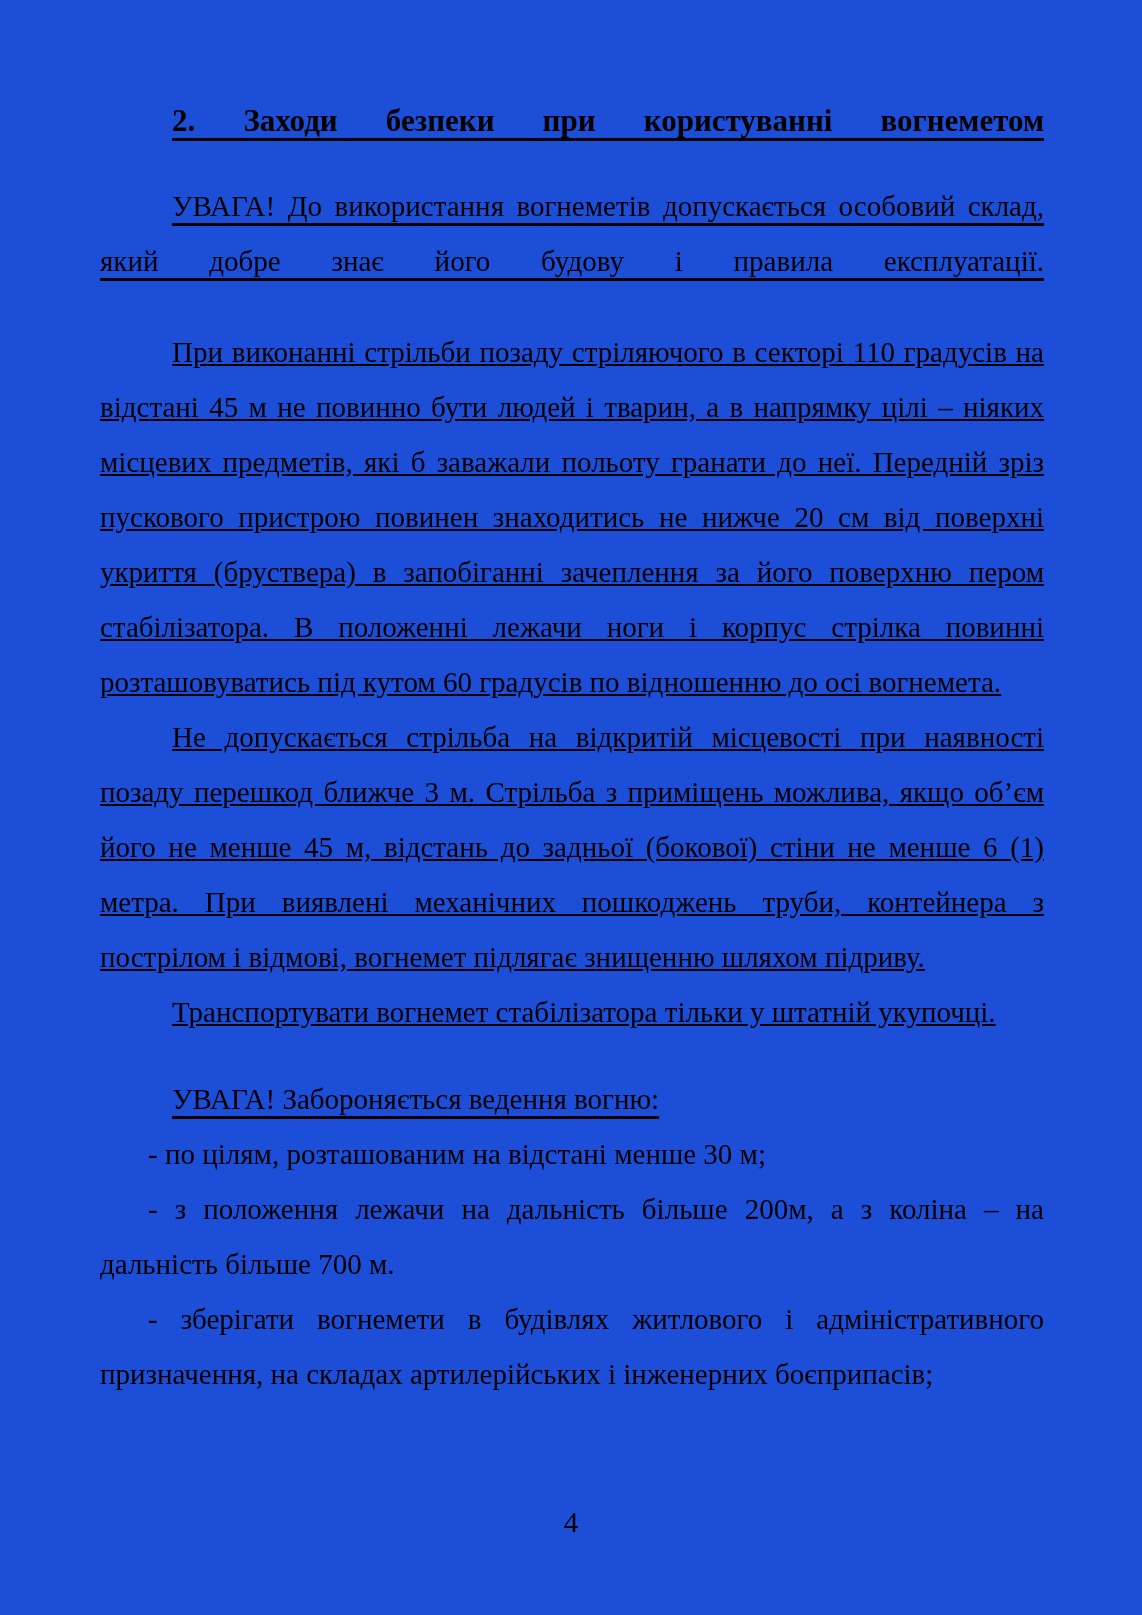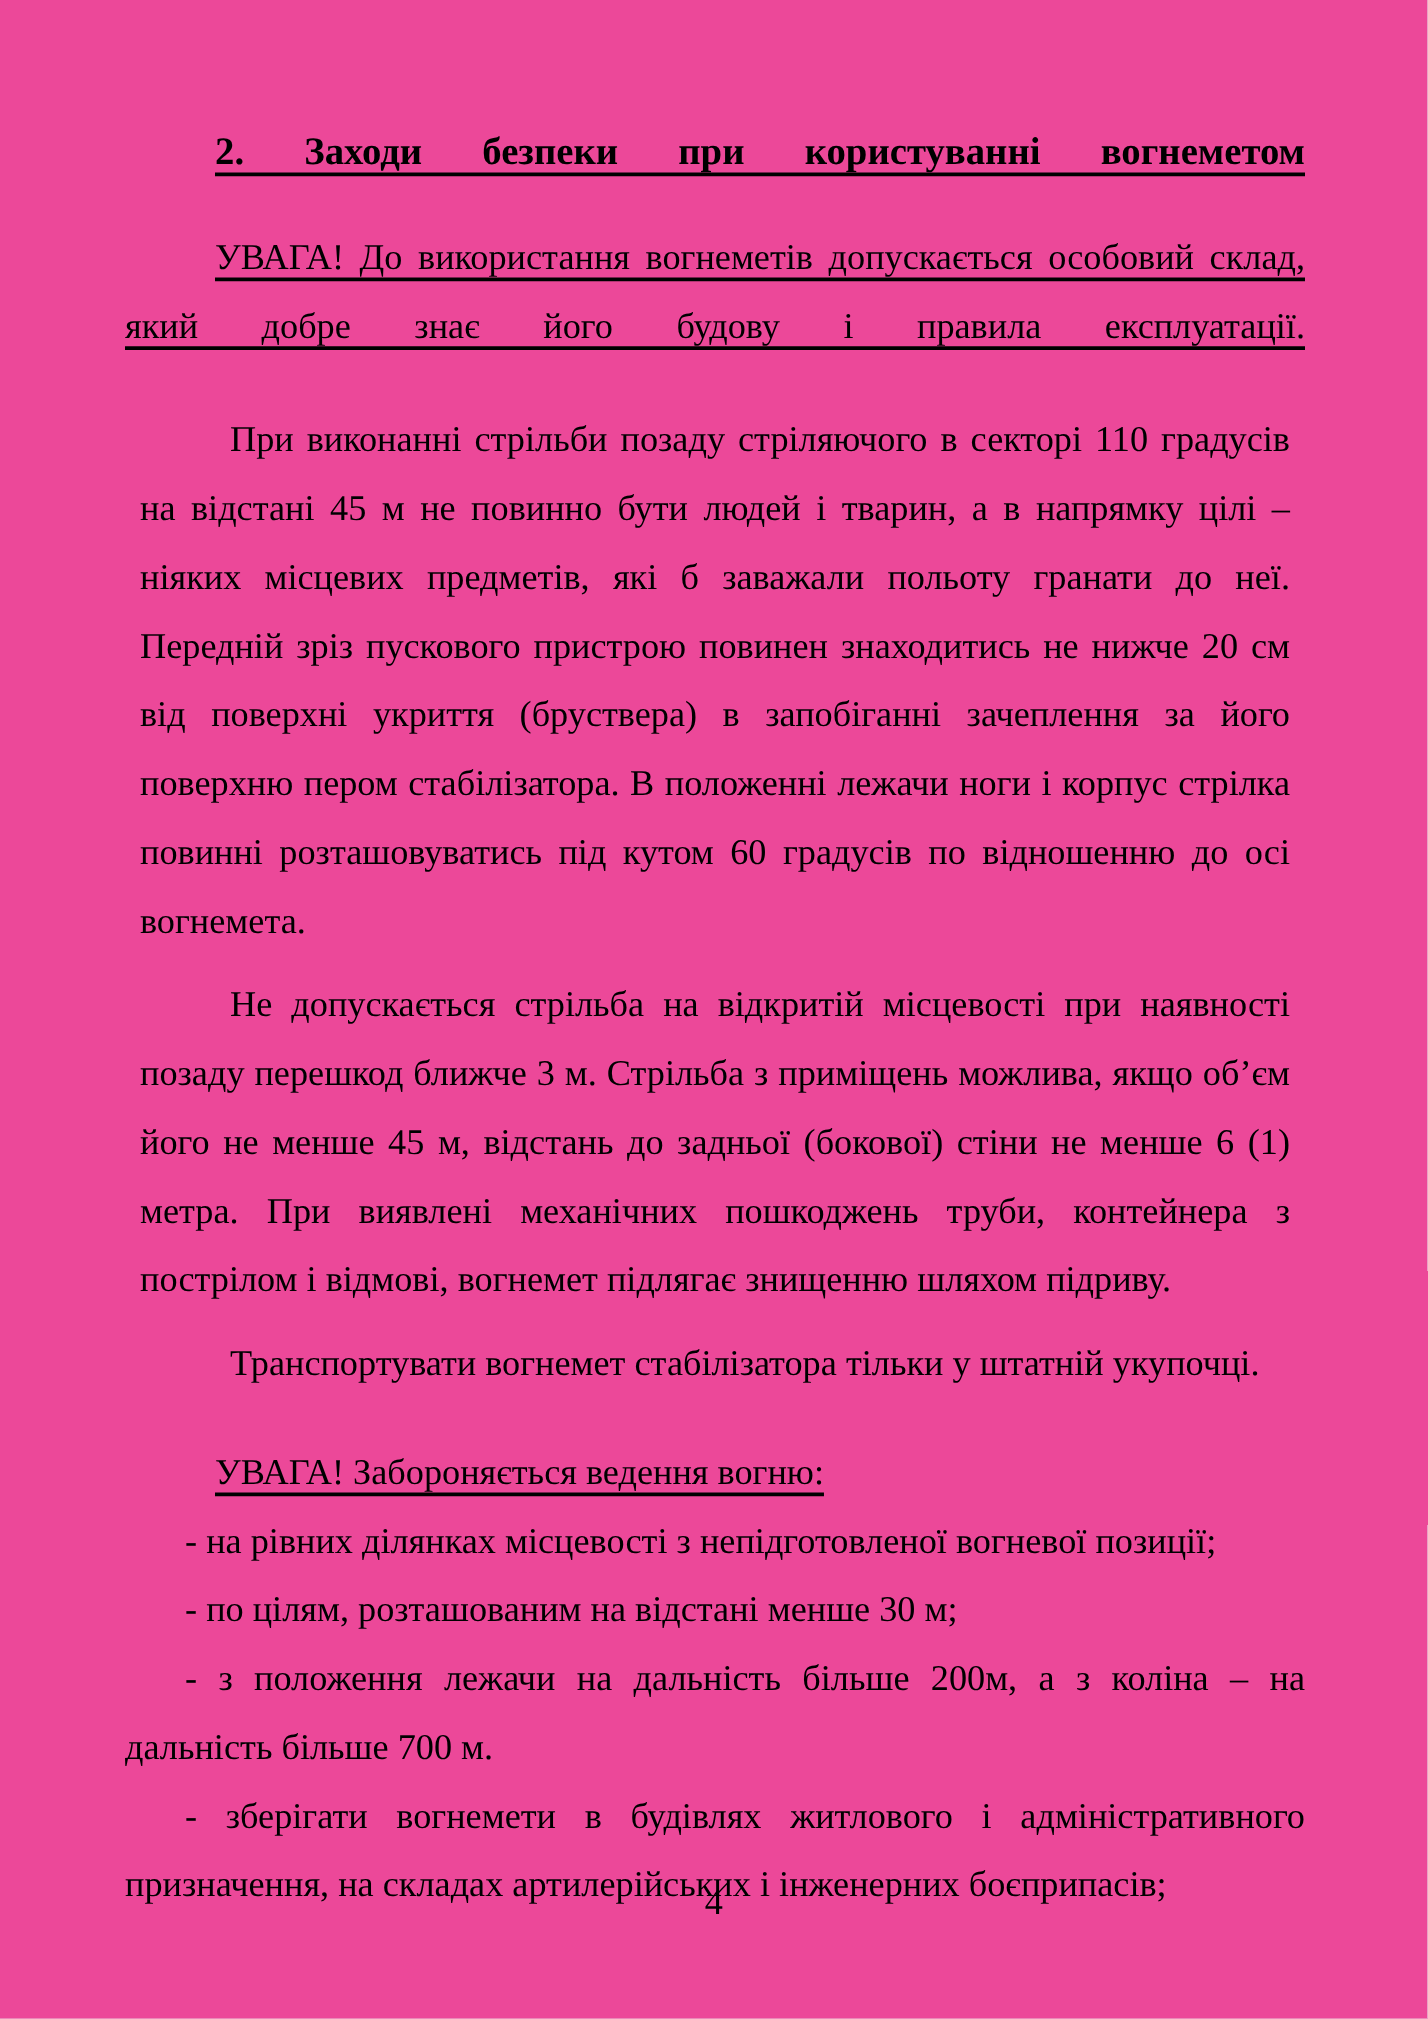--- a/index.html
+++ b/index.html
@@ -5,21 +5,21 @@
   html, body {
     margin: 0;
     padding: 0;
     background: #e8e8e8;
   }
   .page {
     position: relative;
     width: 1142px;
     height: 1615px;
     margin: 0 auto;
-    background: #ec4899;
+    background: #1d4ed8;
     color: #000000;
     font-family: "Liberation Serif", "DejaVu Serif", serif;
     box-sizing: border-box;
     padding: 92px 98px 0 100px;
     overflow: hidden;
   }
   .doc-title {
     font-size: 31px;
     font-weight: bold;
     line-height: 57px;
@@ -38,21 +38,22 @@
     display: block;
     text-decoration: underline;
     text-decoration-thickness: 3px;
     text-underline-offset: 7px;
   }
   .para {
     font-size: 29px;
     line-height: 55px;
     text-align: justify;
     text-indent: 72px;
-    margin: 12px;
+    margin: 0;
+    text-decoration: underline;
   }
   .attention-lead {
     font-weight: normal;
     text-align-last: justify;
     text-decoration: underline;
     text-decoration-thickness: 3px;
     text-underline-offset: 7px;
     margin: 0 0 36px 0;
   }
   .body-block { margin: 0; }
@@ -98,21 +99,20 @@
   <p class="para attention-lead">УВАГА! До використання вогнеметів допускається особовий склад, який добре знає його будову і правила експлуатації.</p>
 
   <div class="body-block">
     <p class="para">При виконанні стрільби позаду стріляючого в секторі 110 градусів на відстані 45 м не повинно бути людей і тварин, а в напрямку цілі – ніяких місцевих предметів, які б заважали польоту гранати до неї. Передній зріз пускового пристрою повинен знаходитись не нижче 20 см від поверхні укриття (бруствера) в запобіганні зачеплення за його поверхню пером стабілізатора. В положенні лежачи ноги і корпус стрілка повинні розташовуватись під кутом 60 градусів по відношенню до осі вогнемета.</p>
     <p class="para">Не допускається стрільба на відкритій місцевості при наявності позаду перешкод ближче 3 м. Стрільба з приміщень можлива, якщо об’єм його не менше 45 м, відстань до задньої (бокової) стіни не менше 6 (1) метра. При виявлені механічних пошкоджень труби, контейнера з пострілом і відмові, вогнемет підлягає знищенню шляхом підриву.</p>
     <p class="para">Транспортувати вогнемет стабілізатора тільки у штатній укупочці.</p>
   </div>
 
   <p class="sub-heading"><span class="u">УВАГА! Забороняється ведення вогню:</span></p>
   <div>
-    <p class="list-item">- на рівних ділянках місцевості з непідготовленої вогневої позиції;</p>
     <p class="list-item">- по цілям, розташованим на відстані менше 30 м;</p>
     <p class="list-item">- з положення лежачи на дальність більше 200м, а з коліна – на дальність більше 700 м.</p>
   </div>
 
   <div>
     <p class="list-item">- зберігати вогнемети в будівлях житлового і адміністративного призначення,  на складах артилерійських і інженерних боєприпасів;</p>
 
   </div>
 
   <div class="page-number">4</div>

